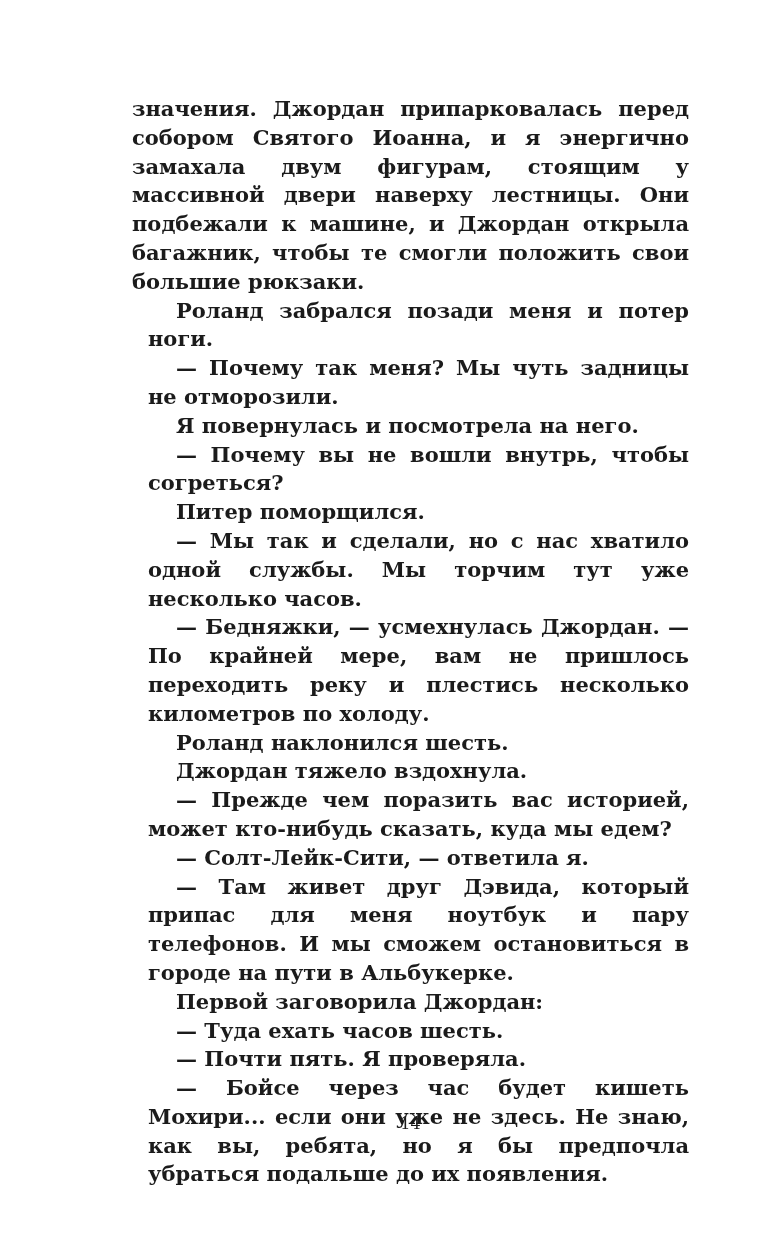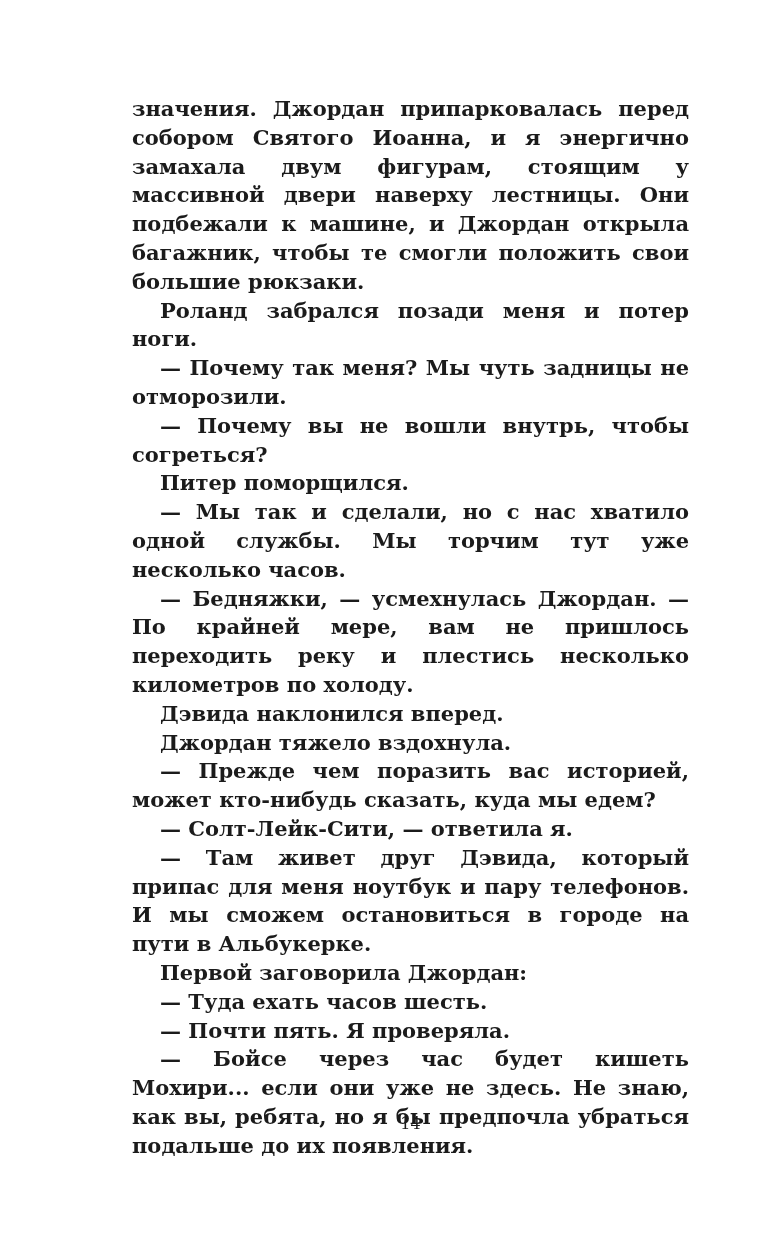--- a/index.html
+++ b/index.html
@@ -26,45 +26,47 @@
     text-align: justify;
     text-rendering: optimizeLegibility;
     font-weight: bold;
   }
   .text-block p {
     margin: 0;
     padding: 0;
   }
   .text-block p.indent {
     text-indent: 28px;
+    margin-left: 16px;
   }
   .folio {
     position: absolute;
     left: 132px;
     top: 1110px;
     width: 557px;
     text-align: center;
     color: #1b1b1b;
     font-size: 16px;
     line-height: 28px;
   }
 </style>
 </head>
 <body>
 
 <div class="page">
   <div class="text-block">
       <p class="no-indent">значения. Джордан припарковалась перед собором Святого Иоанна, и я энергично замахала двум фигурам, стоящим у массивной двери наверху лестницы. Они подбежали к машине, и Джордан открыла багажник, чтобы те смогли положить свои большие рюкзаки.</p>
       <p class="indent">Роланд забрался позади меня и потер ноги.</p>
       <p class="indent">— Почему так меня? Мы чуть задницы не отморозили.</p>
+      <p class="indent">Я повернулась и посмотрела на него.</p>
       <p class="indent">— Почему вы не вошли внутрь, чтобы согреться?</p>
       <p class="indent">Питер поморщился.</p>
       <p class="indent">— Мы так и сделали, но с нас хватило одной службы. Мы торчим тут уже несколько часов.</p>
       <p class="indent">— Бедняжки, — усмехнулась Джордан. — По крайней мере, вам не пришлось переходить реку и плестись несколько километров по холоду.</p>
-      <p class="indent">Дэвида наклонился вперед.</p>
+      <p class="indent">Роланд наклонился шесть.</p>
       <p class="indent">Джордан тяжело вздохнула.</p>
       <p class="indent">— Прежде чем поразить вас историей, может кто-нибудь сказать, куда мы едем?</p>
       <p class="indent">— Солт-Лейк-Сити, — ответила я.</p>
       <p class="indent">— Там живет друг Дэвида, который припас для меня ноутбук и пару телефонов. И мы сможем остановиться в городе на пути в Альбукерке.</p>
       <p class="indent">Первой заговорила Джордан:</p>
       <p class="indent">— Туда ехать часов шесть.</p>
       <p class="indent">— Почти пять. Я проверяла.</p>
       <p class="indent">— Бойсе через час будет кишеть Мохири... если они уже не здесь. Не знаю, как вы, ребята, но я бы предпочла убраться подальше до их появления.</p>
     </div>
   <div class="folio">14</div>

